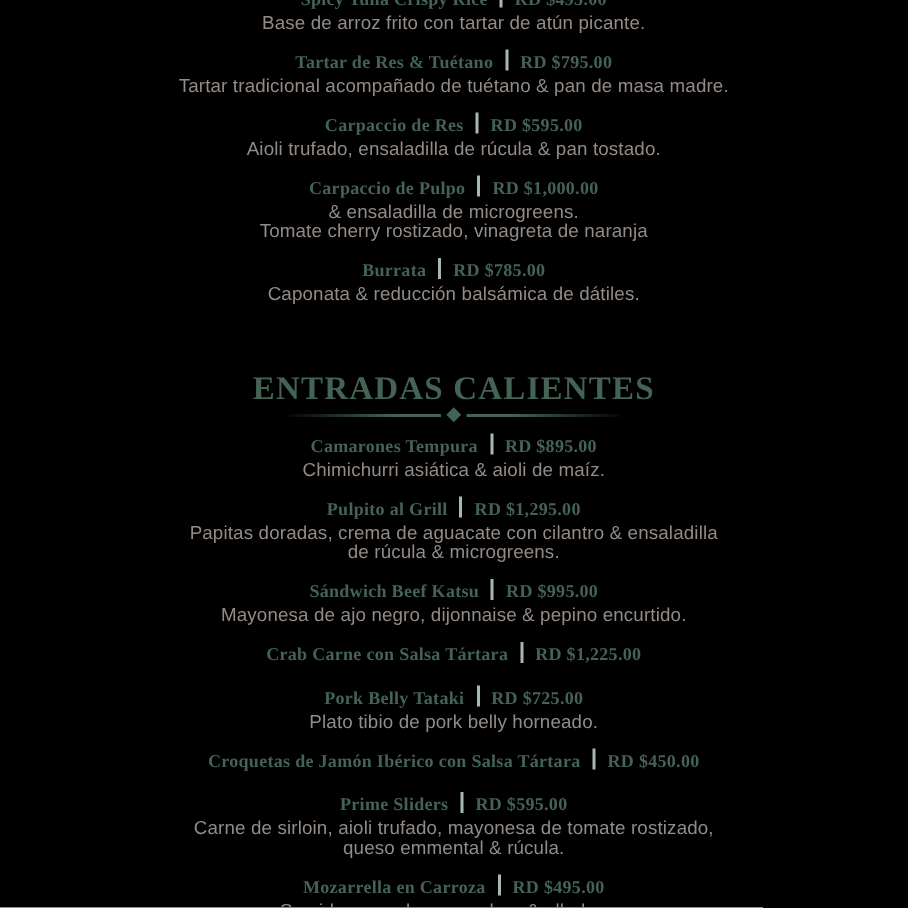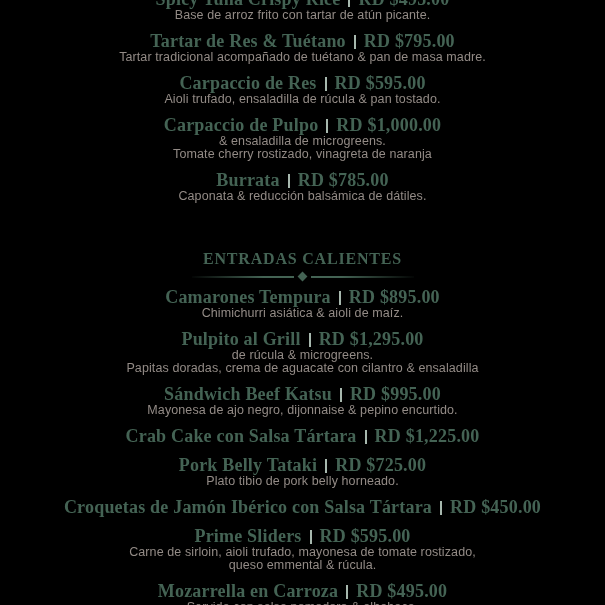--- a/index.html
+++ b/index.html
@@ -19,21 +19,21 @@
   .content {
     margin-top: -10px;
     text-align: center;
   }
   .item {
     margin: 0 auto 10px auto;
   }
   .item-title {
     font-family: "Liberation Serif", serif;
     font-weight: 700;
-    font-size: 18px;
+    font-size: 12px;
     line-height: 19px;
     color: #446354;
     letter-spacing: 0.2px;
     white-space: nowrap;
   }
   .price-sep {
     display: inline-block;
     width: 2px;
     height: 14px;
     background: #a7b8ae;
@@ -48,21 +48,21 @@
     letter-spacing: 0.1px;
   }
   .desc span { display: block; }
   .section-header {
     margin: 44px auto 8px auto;
   }
   .section-title {
     margin: 0;
     font-family: "Liberation Serif", serif;
     font-weight: 700;
-    font-size: 16px;
+    font-size: 22px;
     line-height: 24px;
     letter-spacing: 0.8px;
     color: #446354;
   }
   .divider {
     width: 222px;
     margin: 2px auto 0 auto;
     display: flex;
     align-items: center;
   }
@@ -153,37 +153,37 @@
       <div class="desc">
         <span>Chimichurri asiática &amp; aioli de maíz.</span>
       </div>
     </div>
 
     <div class="item">
       <div class="item-title">
         <span>Pulpito al Grill</span><span class="price-sep"></span><span>RD $1,295.00</span>
       </div>
       <div class="desc">
+        <span>Papitas doradas, crema de aguacate con cilantro &amp; ensaladilla</span>
         <span>de rúcula &amp; microgreens.</span>
-        <span>Papitas doradas, crema de aguacate con cilantro &amp; ensaladilla</span>
       </div>
     </div>
 
     <div class="item">
       <div class="item-title">
         <span>Sándwich Beef Katsu</span><span class="price-sep"></span><span>RD $995.00</span>
       </div>
       <div class="desc">
         <span>Mayonesa de ajo negro, dijonnaise &amp; pepino encurtido.</span>
       </div>
     </div>
 
     <div class="item">
       <div class="item-title">
-        <span>Crab Cake con Salsa Tártara</span><span class="price-sep"></span><span>RD $1,225.00</span>
+        <span>Crab Carne con Salsa Tártara</span><span class="price-sep"></span><span>RD $1,225.00</span>
       </div>
     </div>
 
     <div class="item">
       <div class="item-title">
         <span>Pork Belly Tataki</span><span class="price-sep"></span><span>RD $725.00</span>
       </div>
       <div class="desc">
         <span>Plato tibio de pork belly horneado.</span>
       </div>

